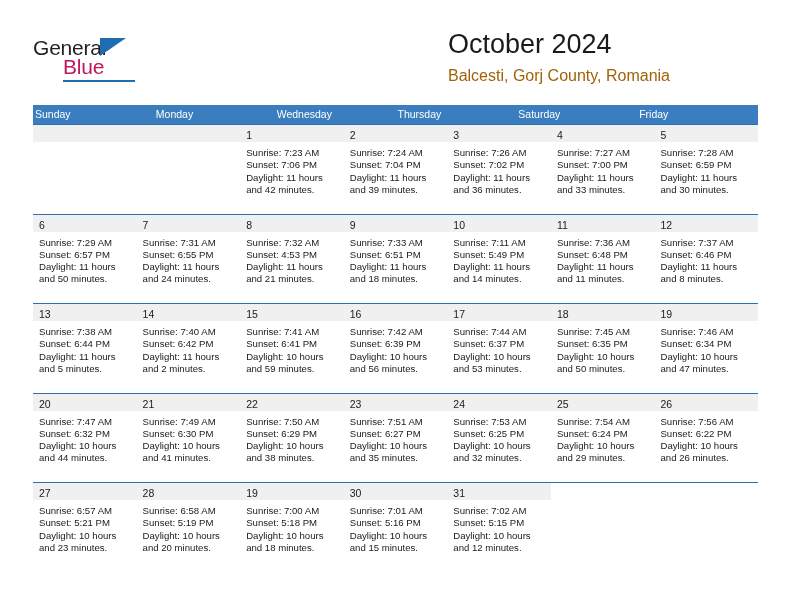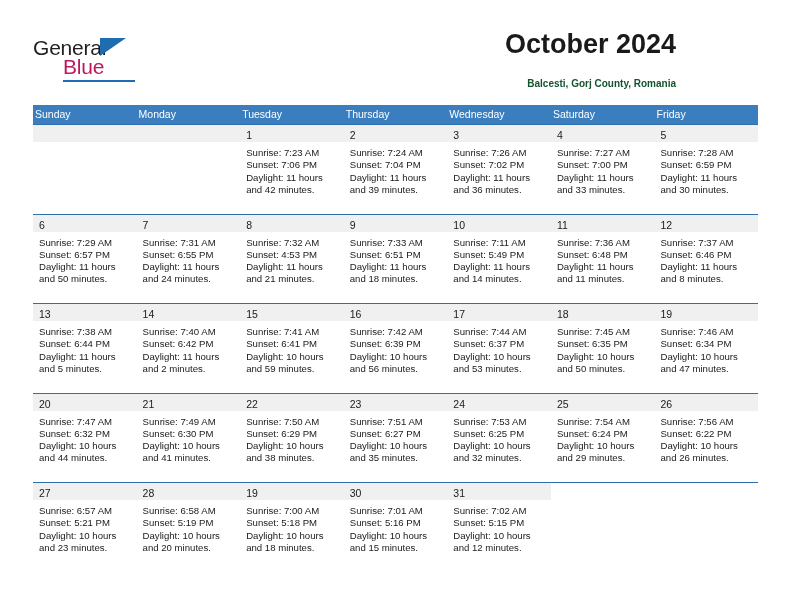--- a/index.html
+++ b/index.html
@@ -65,36 +65,35 @@
     position: absolute;
     left: 30px;
     top: 44px;
     width: 72px;
     height: 2px;
     background: #1f6cb0;
   }
 
   .titles {
     position: absolute;
-    right: 6px;
+    right: 12px;
     top: 0;
-    text-align: right;
-    font-weight: bold;
+    text-align: left;
   }
   .cal-title {
     font-size: 27px;
     color: #1a1a1a;
     line-height: 32px;
     white-space: nowrap;
   }
   .cal-subtitle {
-    font-size: 10px;
-    color: #14532d;
+    font-size: 16px;
+    color: #a16207;
     line-height: 20px;
-    margin-top: 14px;
+    margin-top: 6px;
     white-space: nowrap;
   }
 
   
   .calendar {
     position: absolute;
     left: 33px;
     top: 105px;
     width: 725px;
   }
@@ -175,23 +174,22 @@
       <div class="cal-subtitle">Balcesti, Gorj County, Romania</div>
     </div>
 
   </div>
 
   <div class="calendar">
 
     <div class="dow-row">
       <div class="dow">Sunday</div>
       <div class="dow">Monday</div>
-      <div class="dow">Tuesday</div>
+      <div class="dow">Wednesday</div>
       <div class="dow">Thursday</div>
-      <div class="dow">Wednesday</div>
       <div class="dow">Saturday</div>
       <div class="dow">Friday</div>
     </div>
 
     <div class="week">
       <div class="week-inner">
         <div class="day empty">
           <div class="day-band"><span class="day-num"></span></div>
           <div class="day-body">
             <div class="day-line"></div>

